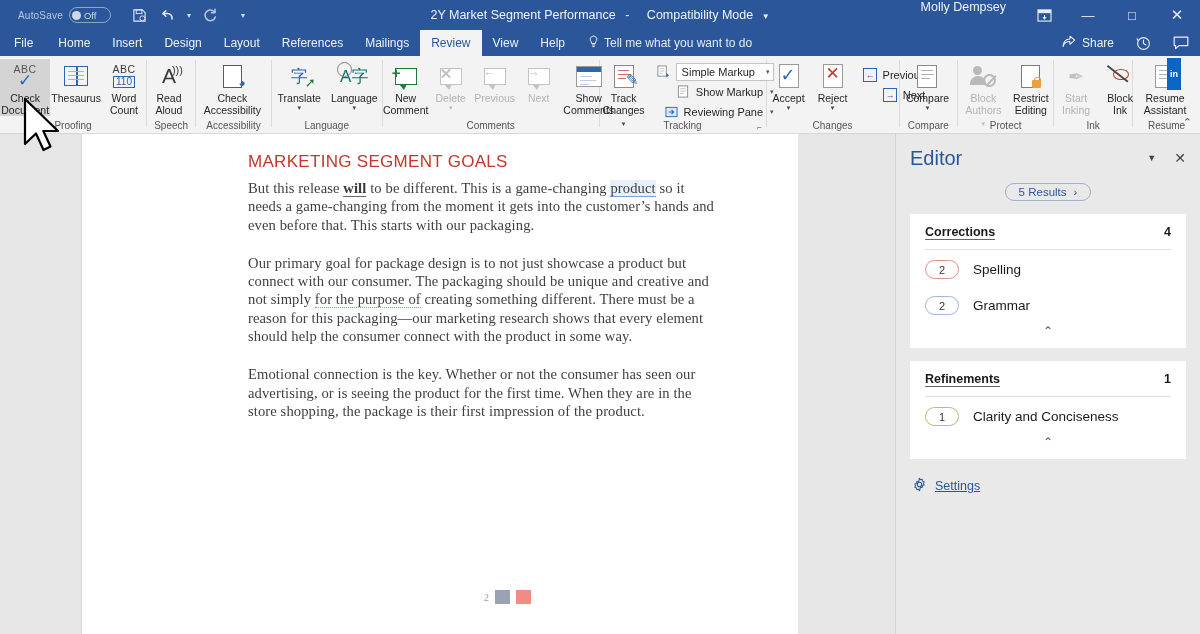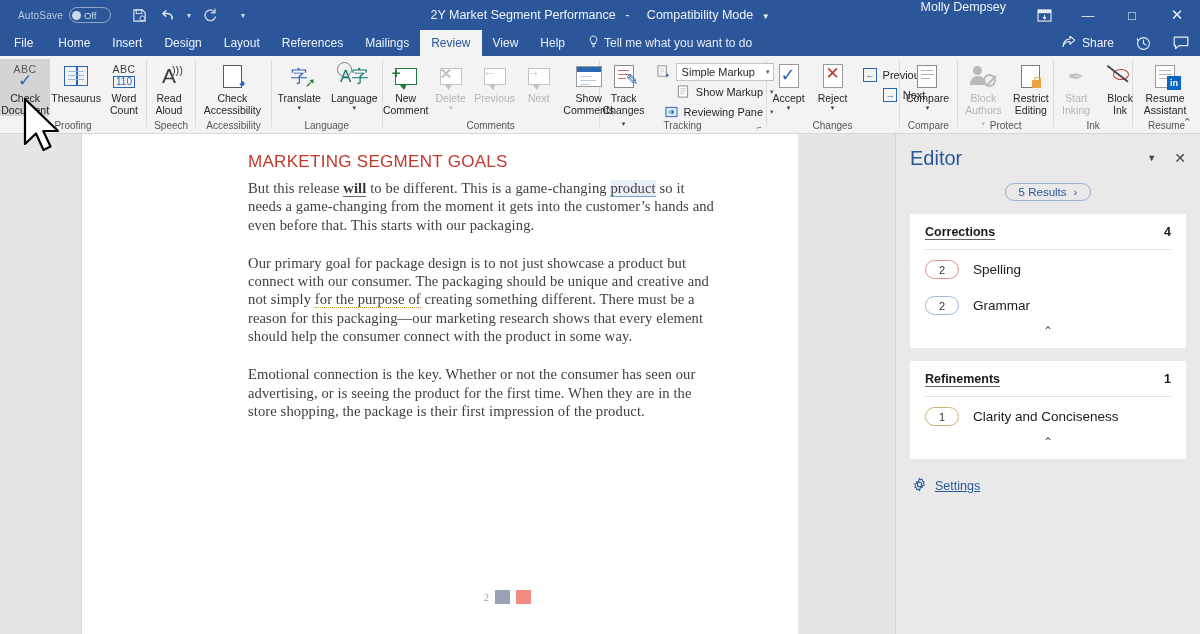--- a/index.html
+++ b/index.html
@@ -143,21 +143,21 @@
   .person-block .head { position:absolute; left:3px; top:2px; width:9px; height:9px; border-radius:50%; background:#b9b9b9; }
   .person-block .body { position:absolute; left:0px; top:12px; width:16px; height:9px; border-radius:8px 8px 0 0; background:#b9b9b9; }
   .person-block .ban { position:absolute; right:0px; bottom:1px; width:13px; height:13px; border:2px solid #b9b9b9; border-radius:50%; }
   .person-block .ban:after { content:""; position:absolute; left:-1px; top:4px; width:14px; height:2px; background:#b9b9b9; transform: rotate(-45deg); }
   .pen-ink { font-size: 19px; color: #c0c0c0; }
   .hideink { width: 24px; height: 22px; position: relative; }
   .hideink .ov { position:absolute; left:5px; top:4px; width:16px; height:11px; border:1.6px solid #c0392b; border-radius:50%; }
   .hideink .sl { position:absolute; left:0px; top:0px; width:26px; height:1.6px; background:#4a4a4a; transform: rotate(38deg); transform-origin: left top; }
   .resumedoc { width: 20px; height: 23px; border: 1.2px solid #9a9a9a; background:#fff; position:relative; }
   .resumedoc .ln { position:absolute; left:3px; height:1.2px; background:#b7b7b7; }
-  .resumedoc .li { position:absolute; right:-7px; bottom:-3px; width:14px; height:14px; background:#0a66c2;
+  .resumedoc .li { position:absolute; right:-7px; bottom:-3px; width:14px; height:32px; background:#0a66c2;
     color:#fff; font-size:9px; font-weight:bold; display:flex; align-items:center; justify-content:center; }
   .translate-icon { font-size:17px; color:#2b66b5; position:relative; }
   .translate-icon .g { color:#1e7a3c; font-size:13px; position:absolute; right:-8px; bottom:-2px;}
   .lang-icon { font-size:17px; color:#0f766e; position:relative; }
   .lang-icon .globe { position:absolute; left:-3px; top:-3px; width:15px; height:15px; border:1.3px solid #7f7f7f; border-radius:50%; }
   .nav-arrow-box { width:14px; height:14px; border:1.2px solid #2b66b5; display:flex; align-items:center; justify-content:center;
     color:#2b66b5; font-size:9px; }
 
   
   .workarea {

